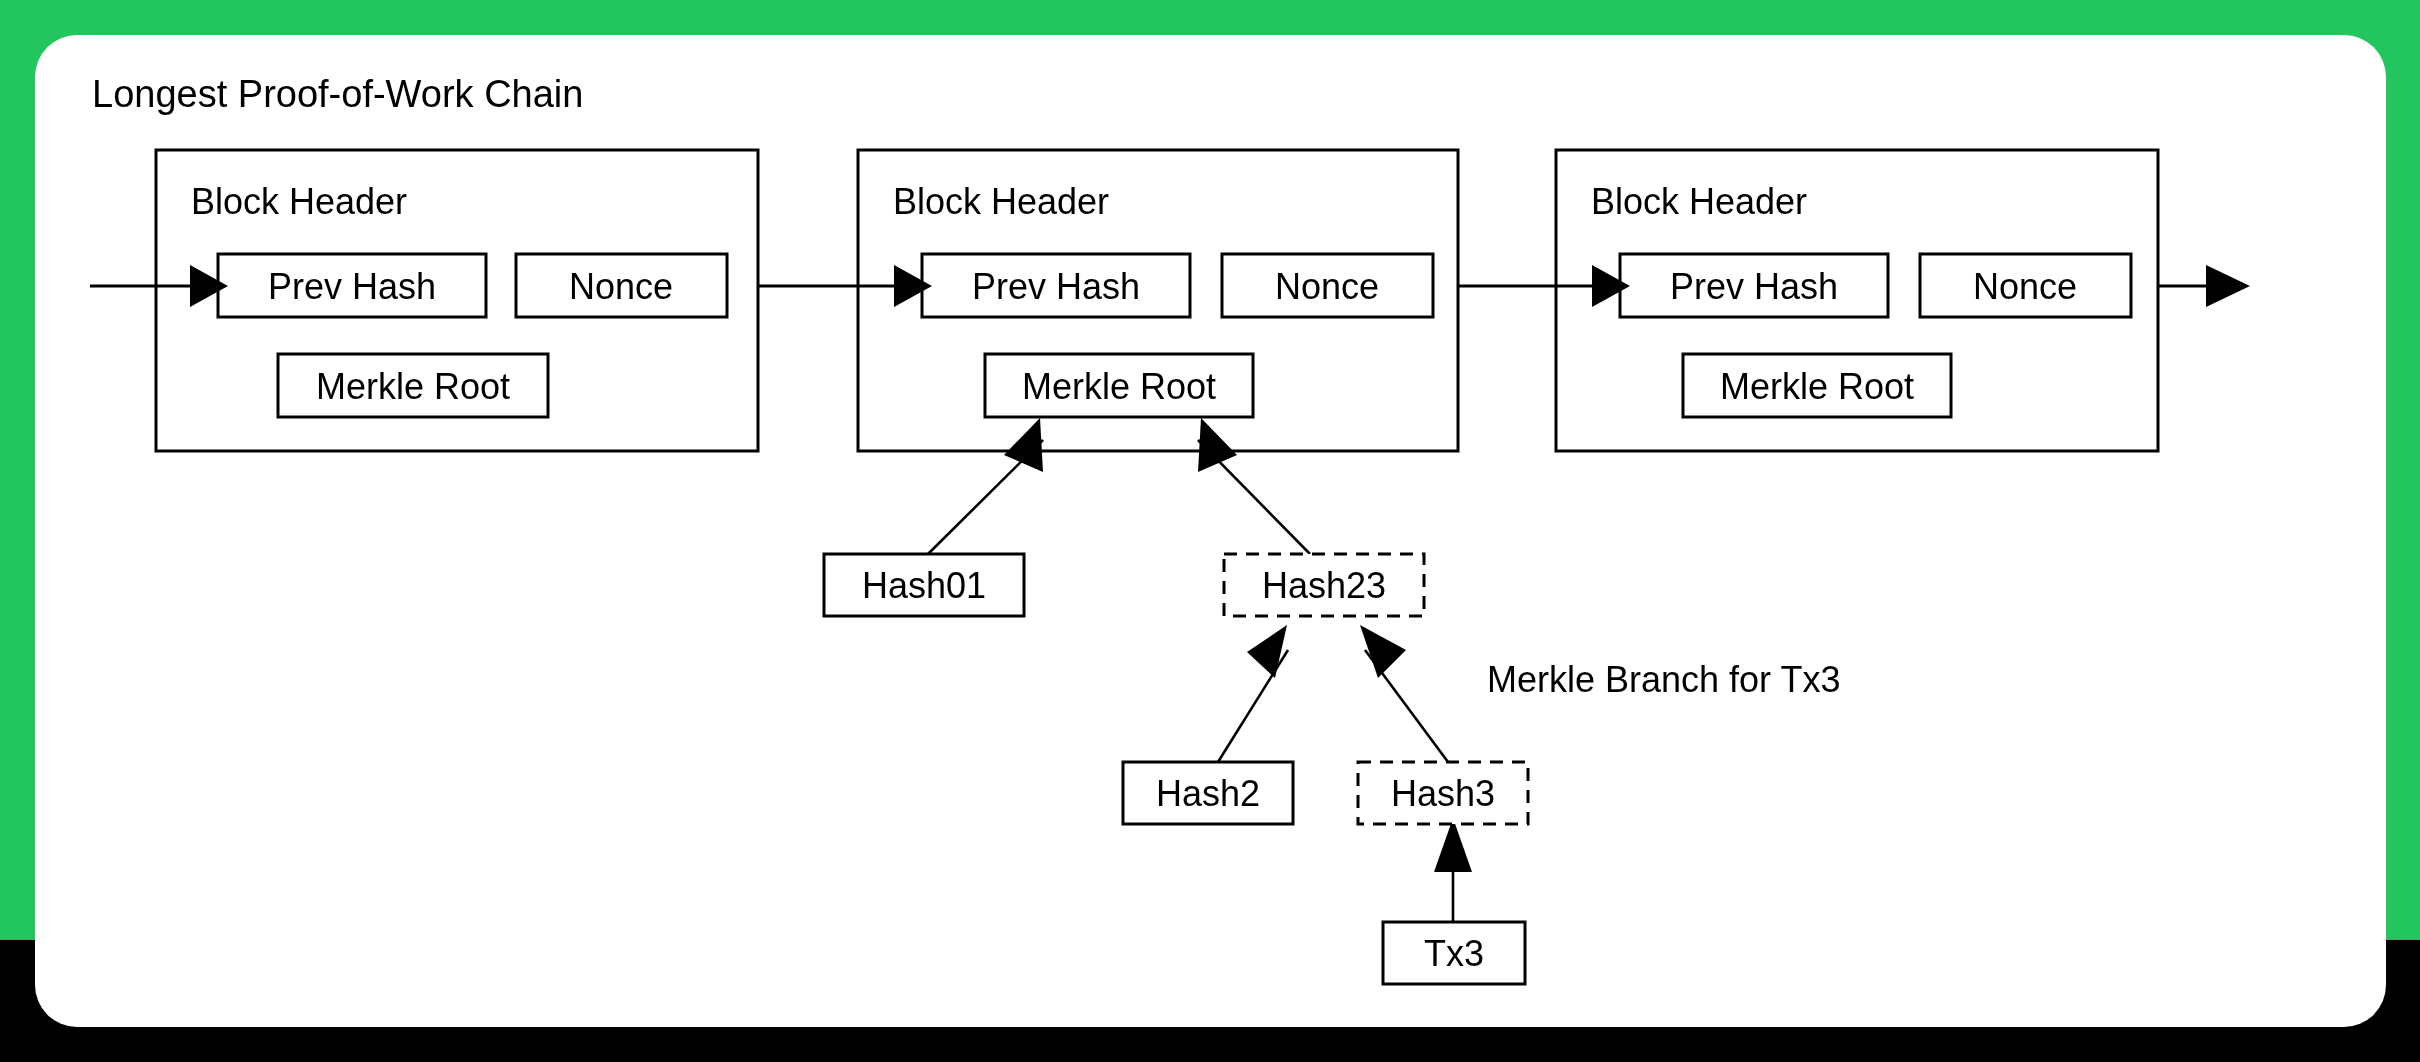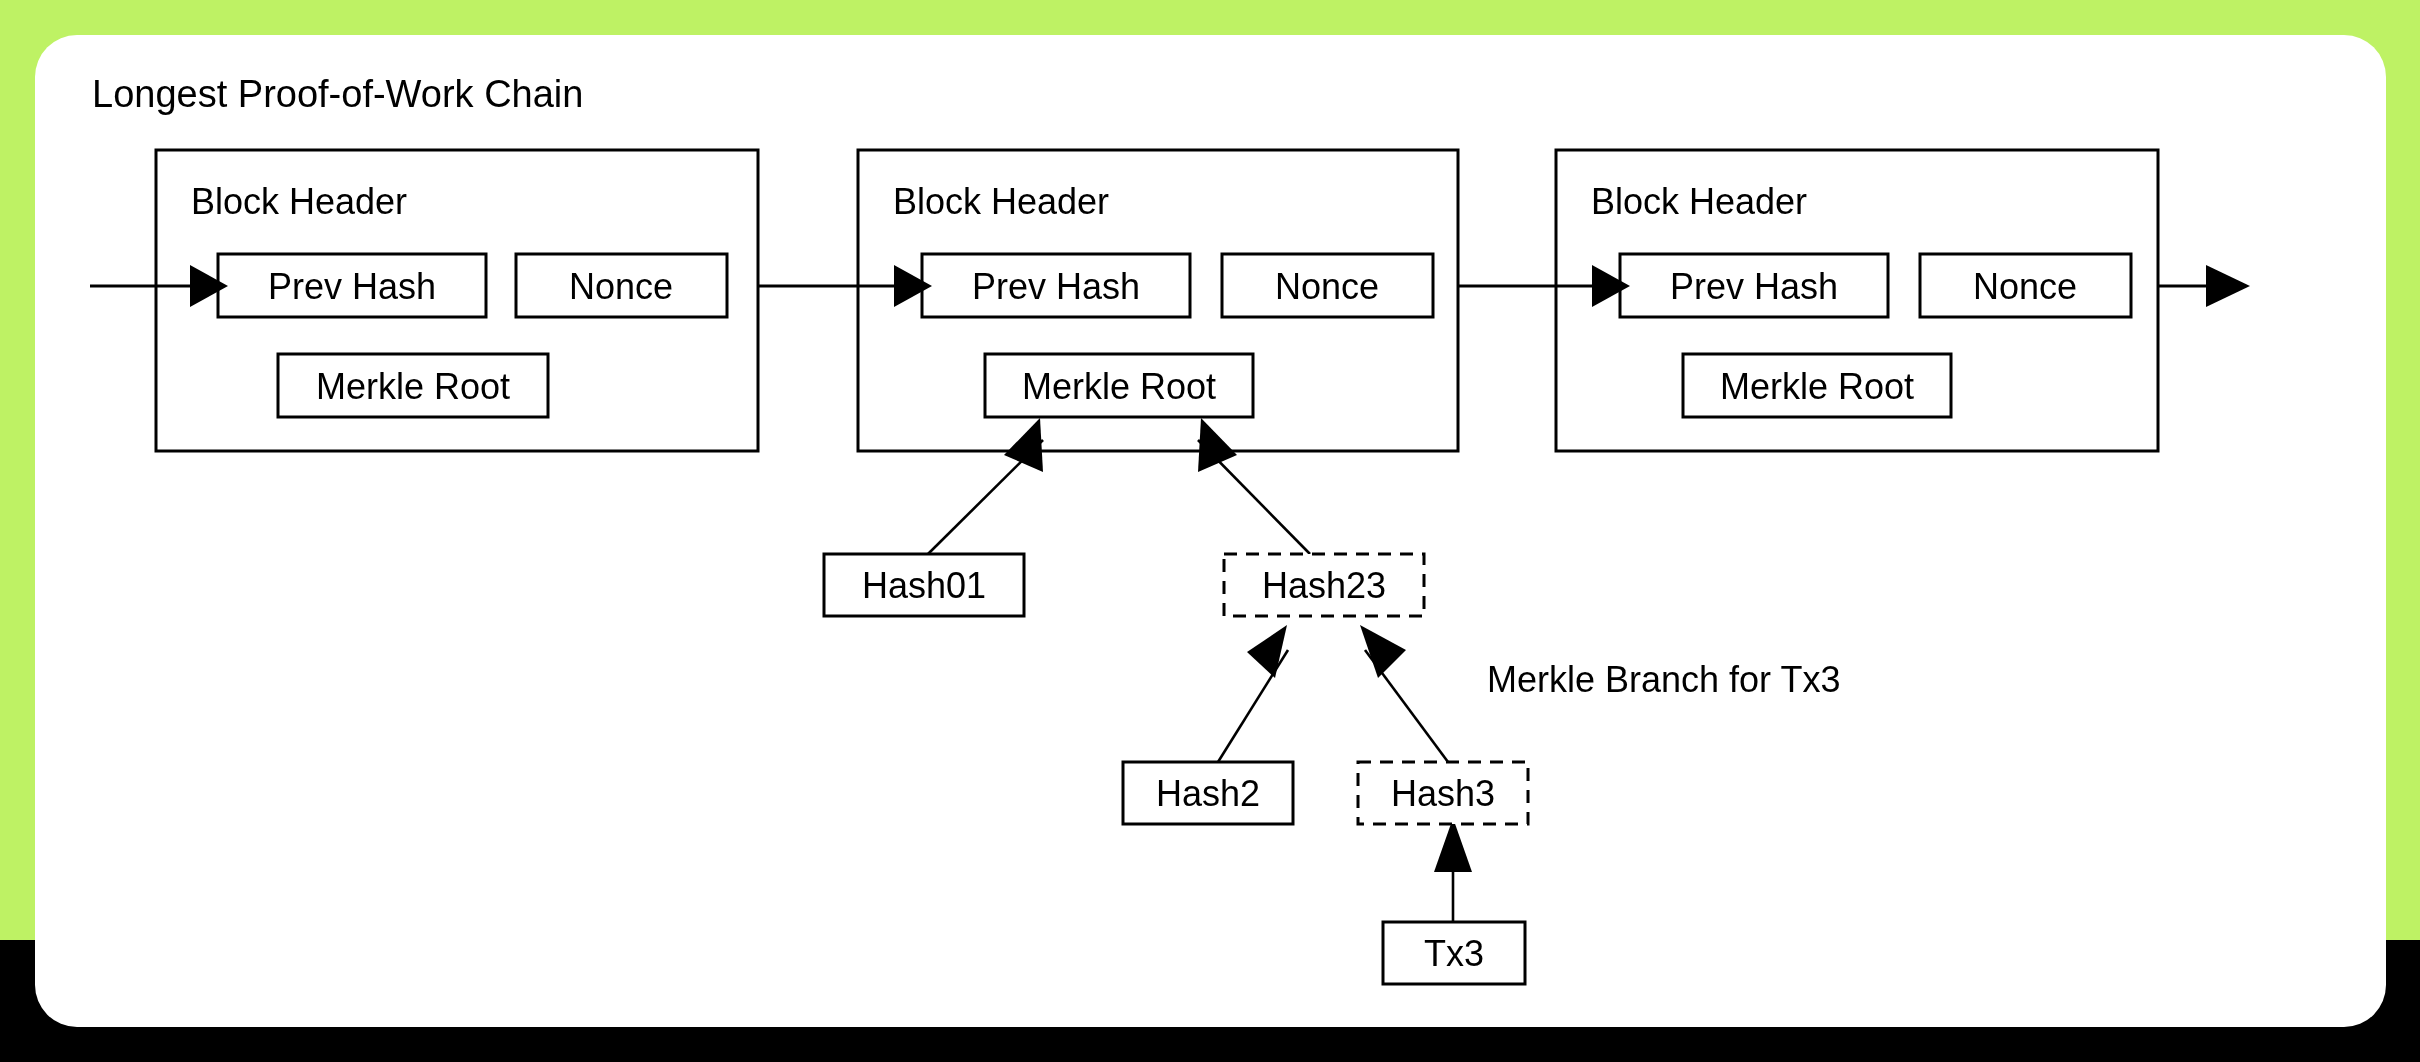--- a/index.html
+++ b/index.html
@@ -10,21 +10,21 @@
   body {
     width: 2420px;
     height: 1062px;
     overflow: hidden;
     font-family: "Liberation Sans", sans-serif;
   }
   #stage {
     position: relative;
     width: 2420px;
     height: 940px;
-    background: #bef264;
+    background: #22c55e;
   }
   #card {
     position: absolute;
     left: 35px;
     top: 35px;
     width: 2351px;
     height: 992px;
     background: #ffffff;
     border-radius: 42px;
   }

